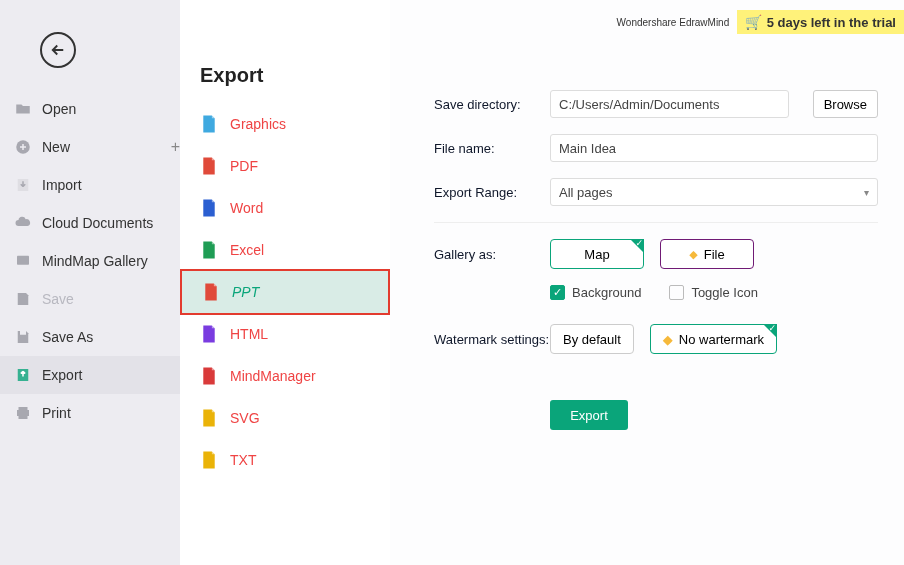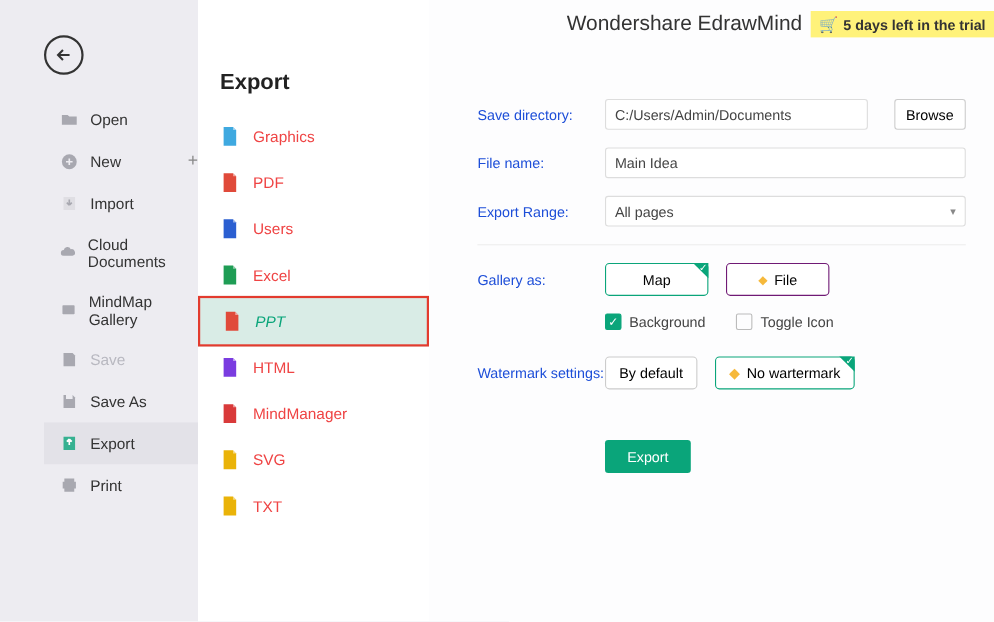--- a/index.html
+++ b/index.html
@@ -1,37 +1,37 @@
 <!DOCTYPE html>
 <html><head>
 <meta charset="utf-8">
 <style>
 * { box-sizing: border-box; margin: 0; padding: 0; font-family: -apple-system, BlinkMacSystemFont, "Segoe UI", Arial, sans-serif; }
 body { width: 904px; height: 565px; background: #edecf1; overflow: hidden; position: relative; }
 .top-bar { position: absolute; top: 10px; right: 0; display: flex; align-items: center; gap: 8px; z-index: 10; }
-.brand { font-size: 19px; color: #333; font-weight: 500; }
+.brand { font-size: 10px; color: #333; font-weight: 500; }
 .trial-badge { background: #fff27a; padding: 4px 8px; font-size: 13px; font-weight: 600; color: #333; display: flex; align-items: center; gap: 4px; }
 .trial-badge .cart { font-size: 14px; }
 .back-btn { position: absolute; top: 32px; left: 40px; width: 36px; height: 36px; border: 2px solid #333; border-radius: 50%; display: flex; align-items: center; justify-content: center; cursor: pointer; background: transparent; }
 .back-btn svg { width: 18px; height: 18px; }
-.left-menu { position: absolute; top: 90px; left: 0; width: 192px; padding-left: 40px; }
+.left-menu { position: absolute; top: 90px; left: 0; width: 192px; }
 .menu-item { display: flex; align-items: center; padding: 10px 14px; font-size: 14px; color: #333; cursor: pointer; gap: 10px; position: relative; }
 .menu-item.disabled { color: #b8b8c0; }
 .menu-item.active { background: #e3e2e8; }
 .menu-item .ico { width: 18px; height: 18px; display: flex; align-items: center; justify-content: center; color: #a8a8b0; }
 .menu-item .plus { position: absolute; right: 12px; color: #888; font-size: 16px; }
 .panel { position: absolute; left: 180px; top: 0; width: 210px; height: 565px; background: #fff; padding-top: 56px; }
 .panel-title { font-size: 20px; font-weight: 700; color: #222; padding: 8px 20px 16px; }
 .format-list { }
 .format-item { display: flex; align-items: center; gap: 12px; padding: 11px 20px; font-size: 14px; color: #ef4444; cursor: pointer; }
 .format-item.selected { background: #d9ece6; color: #0aa57a; border: 2px solid #e33b2e; margin: -2px 0; position: relative; z-index: 2; font-style: italic; }
 .format-item .file-ico { width: 18px; height: 20px; display: flex; align-items: center; justify-content: center; }
 .right-pane { position: absolute; left: 390px; top: 0; right: 0; height: 565px; background: #fdfdfe; padding: 90px 26px 0 44px; }
 .row { display: flex; align-items: center; margin-bottom: 16px; font-size: 13px; }
-.row .label { width: 116px; color: #1d4ed8; }
+.row .label { width: 116px; color: #0f172a; }
 .row .field-wrap { flex: 1; display: flex; gap: 24px; }
 .text-input { flex: 1; height: 28px; border: 1px solid #ddd; border-radius: 3px; padding: 0 8px; font-size: 13px; color: #444; background: #fff; }
 .browse-btn { height: 28px; padding: 0 10px; border: 1px solid #ccc; border-radius: 3px; background: #fff; font-size: 13px; cursor: pointer; }
 .select { flex: 1; height: 28px; border: 1px solid #ddd; border-radius: 3px; padding: 0 8px; font-size: 13px; color: #444; background: #fff; display: flex; align-items: center; justify-content: space-between; cursor: pointer; }
 .select .caret { color: #888; font-size: 10px; }
 .divider { border-top: 1px solid #eee; margin: 6px 0 16px; }
 .pill-group { display: flex; gap: 16px; }
 .pill { width: 94px; height: 30px; border: 1px solid #701a75; border-radius: 4px; background: #fff; display: flex; align-items: center; justify-content: center; gap: 6px; font-size: 13px; cursor: pointer; position: relative; }
 .pill.active { border-color: #0aa57a; }
 .pill.active::after { content: ""; position: absolute; top: -1px; right: -1px; border-top: 14px solid #0aa57a; border-left: 14px solid transparent; }
@@ -167,21 +167,21 @@
         </span>
         <span>PDF</span>
       </div>
       <div class="format-item">
         <span class="file-ico">
           <svg viewBox="0 0 24 28">
             <path d="M4 2h12l4 4v20H4z" fill="#2b5fd1"></path>
             <path d="M16 2v4h4" fill="#fff" opacity=".5"></path>
           </svg>
         </span>
-        <span>Users</span>
+        <span>Word</span>
       </div>
       <div class="format-item">
         <span class="file-ico">
           <svg viewBox="0 0 24 28">
             <path d="M4 2h12l4 4v20H4z" fill="#1f9d55"></path>
             <path d="M16 2v4h4" fill="#fff" opacity=".5"></path>
           </svg>
         </span>
         <span>Excel</span>
       </div>

